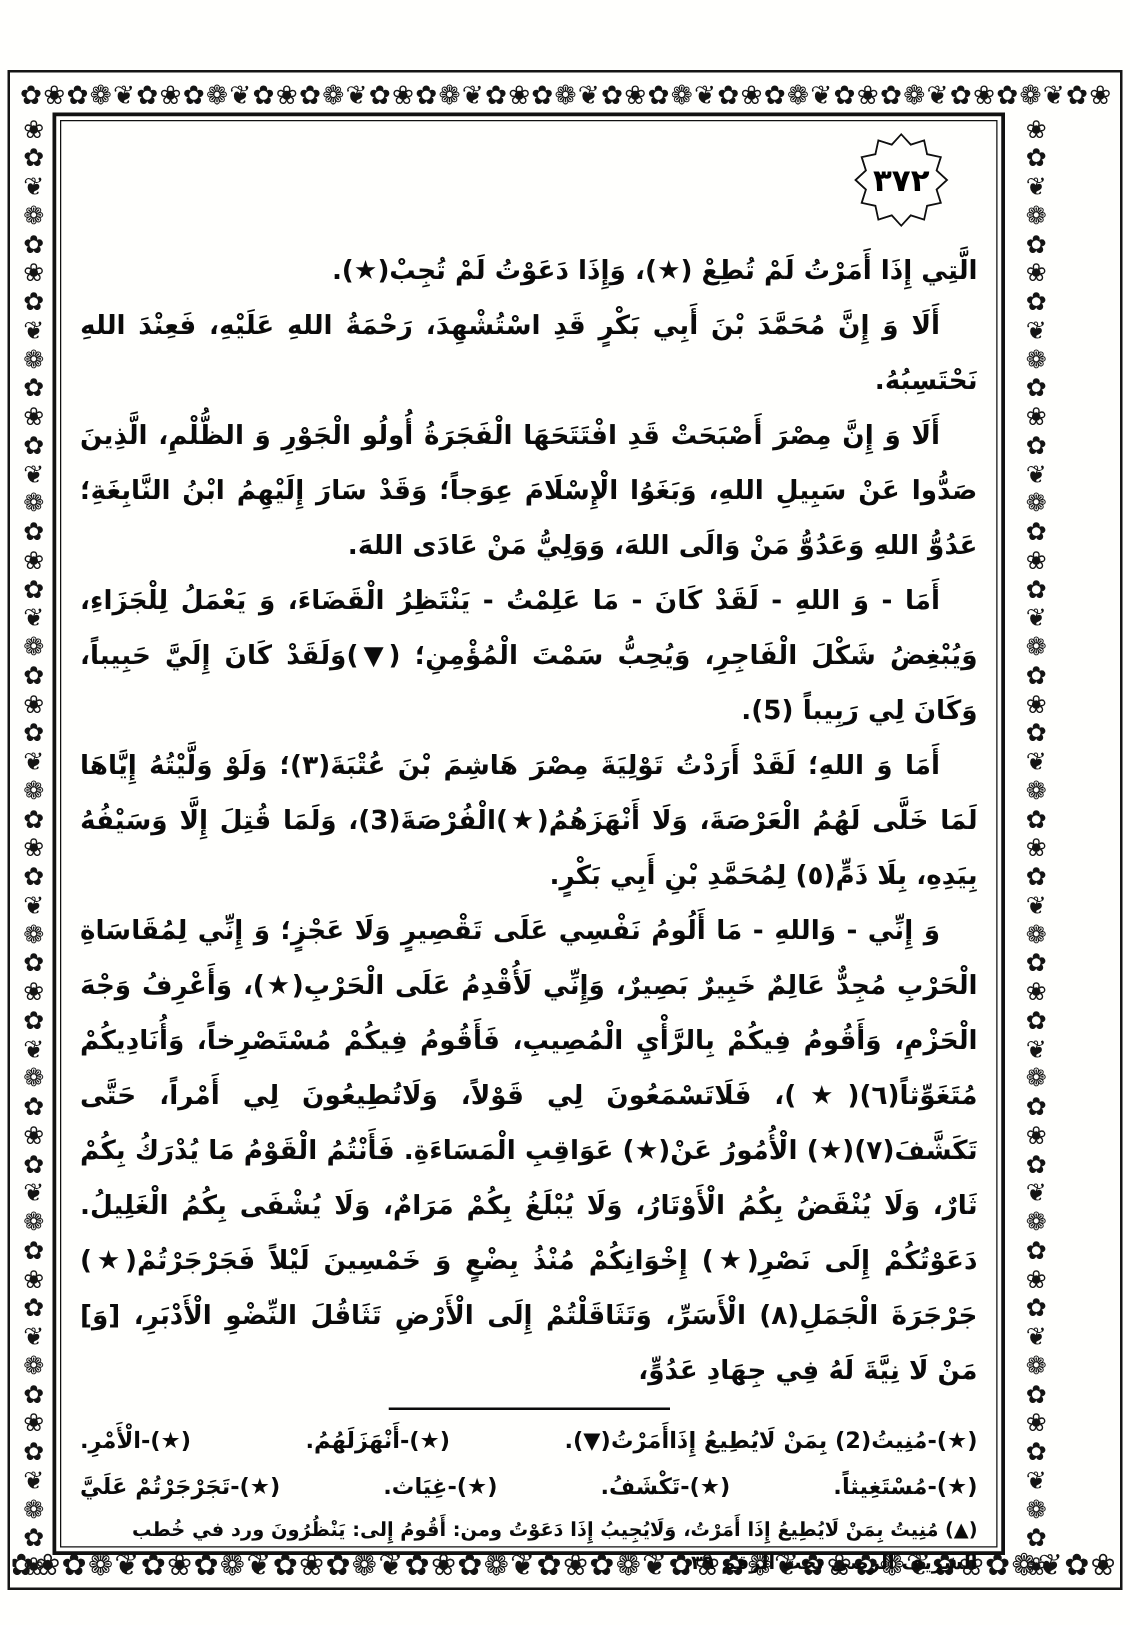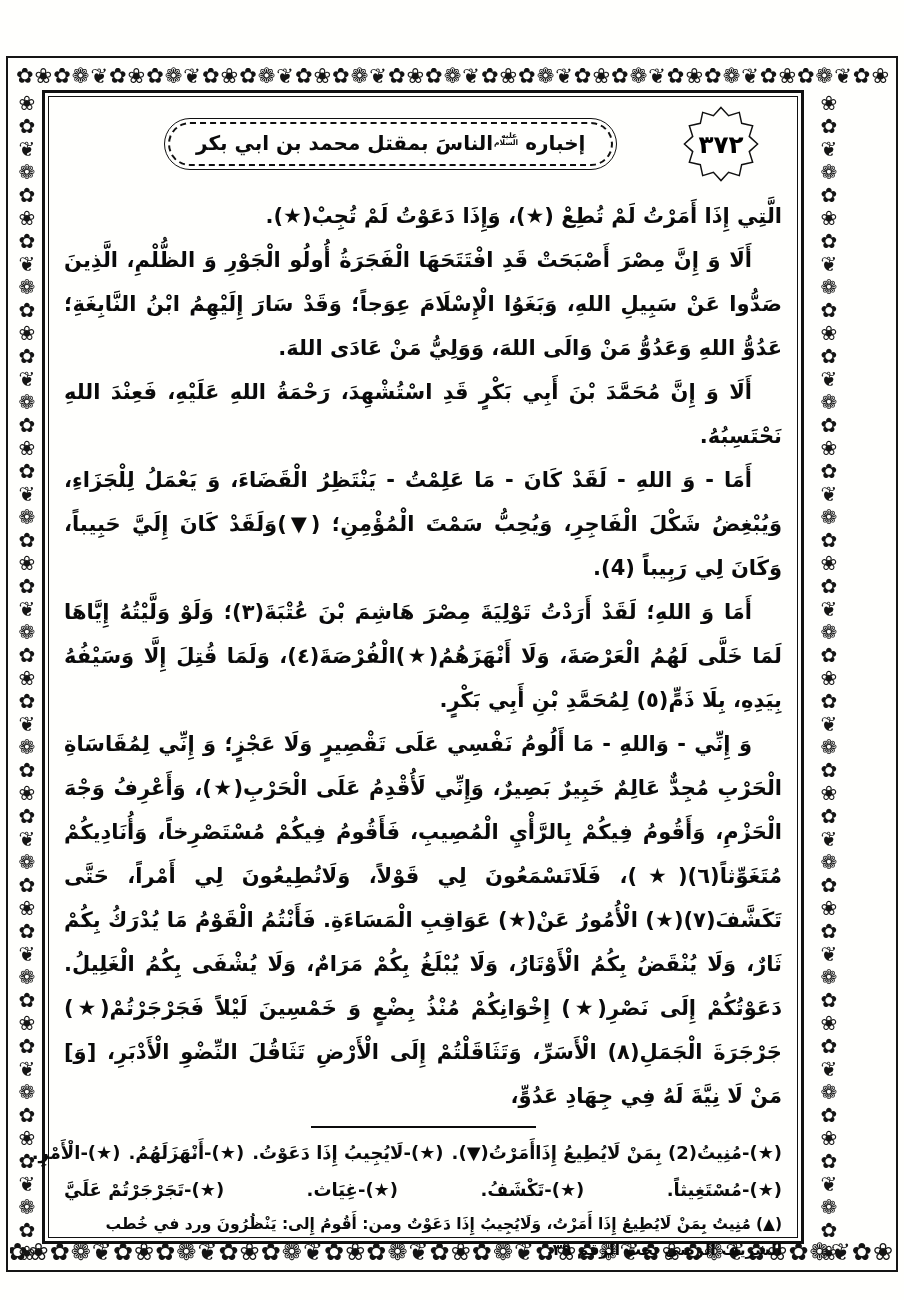--- a/index.html
+++ b/index.html
@@ -54,44 +54,36 @@
   <div class="floral floral-right">❀✿❦❁✿❀✿❦❁✿❀✿❦❁✿❀✿❦❁✿❀✿❦❁✿❀✿❦❁✿❀✿❦❁✿❀✿❦❁✿❀✿❦❁✿❀✿❦❁✿❀✿❦❁✿❀✿❦❁✿❀✿❦❁✿❀✿❦❁✿❀✿❦❁✿❀✿❦❁✿❀✿❦❁✿❀✿❦❁✿❀✿❦❁✿❀✿❦❁✿❀✿❦❁✿❀✿❦❁✿❀✿❦❁✿❀✿❦❁✿❀✿❦❁✿❀✿❦❁✿❀✿❦❁✿❀✿❦❁✿❀✿❦❁✿❀✿❦❁✿❀✿❦❁✿❀✿❦❁✿❀✿❦❁✿❀✿❦❁✿❀✿❦❁✿❀✿❦❁✿❀✿❦❁✿❀✿❦❁✿❀✿❦❁✿❀✿❦❁✿❀✿❦❁✿❀✿❦❁✿❀✿❦❁✿❀✿❦❁✿❀✿❦❁✿❀✿❦❁✿❀✿❦❁✿❀✿❦❁✿❀✿❦❁✿❀✿❦❁✿❀✿❦❁✿❀✿❦❁✿❀✿❦❁✿❀✿❦❁✿❀✿❦❁✿❀✿❦❁✿❀✿❦❁✿❀✿❦❁✿❀✿❦❁✿❀✿❦❁✿</div>
   <div class="inner-frame"></div>
 
   <div class="content">
 
     <div class="header">
       <svg class="badge" viewBox="0 0 100 94">
         <polygon points="50,7 58.3,16.1 70,12.4 72.6,24.4 84.6,27 80.9,38.7 90,47 80.9,55.3 84.6,67 72.6,69.6 70,81.6 58.3,77.9 50,87 41.7,77.9 30,81.6 27.4,69.6 15.4,67 19.1,55.3 10,47 19.1,38.7 15.4,27 27.4,24.4 30,12.4 41.7,16.1" fill="#fffffd" stroke="#101010" stroke-width="1.6"></polygon>
         <text x="50" y="57" text-anchor="middle">٣٧٢</text>
       </svg>
-      <div class="cartouche-outer">
-        <div class="cartouche">
-          <span>إخباره</span>
-          <span class="as-symbol">عليه السلام</span>
-          <span>الناسَ بمقتل محمد بن ابي بكر</span>
-        </div>
-      </div>
     </div>
 
     <div class="bodytext">
       <p>الَّتِي إِذَا أَمَرْتُ لَمْ تُطِعْ (★)، وَإِذَا دَعَوْتُ لَمْ تُجِبْ(★).</p>
+      <p class="indent">أَلَا وَ إِنَّ مُحَمَّدَ بْنَ أَبِي بَكْرٍ قَدِ اسْتُشْهِدَ، رَحْمَةُ اللهِ عَلَيْهِ، فَعِنْدَ اللهِ نَحْتَسِبُهُ.</p>
       <p class="indent">أَلَا وَ إِنَّ مِصْرَ أَصْبَحَتْ قَدِ افْتَتَحَهَا الْفَجَرَةُ أُولُو الْجَوْرِ وَ الظُّلْمِ، الَّذِينَ صَدُّوا عَنْ سَبِيلِ اللهِ، وَبَغَوُا الْإِسْلَامَ عِوَجاً؛ وَقَدْ سَارَ إِلَيْهِمُ ابْنُ النَّابِغَةِ؛ عَدُوُّ اللهِ وَعَدُوُّ مَنْ وَالَى اللهَ، وَوَلِيُّ مَنْ عَادَى اللهَ.</p>
-      <p class="indent">أَلَا وَ إِنَّ مُحَمَّدَ بْنَ أَبِي بَكْرٍ قَدِ اسْتُشْهِدَ، رَحْمَةُ اللهِ عَلَيْهِ، فَعِنْدَ اللهِ نَحْتَسِبُهُ.</p>
-      <p class="indent">أَمَا - وَ اللهِ - لَقَدْ كَانَ - مَا عَلِمْتُ - يَنْتَظِرُ الْقَضَاءَ، وَ يَعْمَلُ لِلْجَزَاءِ، وَيُبْغِضُ شَكْلَ الْفَاجِرِ، وَيُحِبُّ سَمْتَ الْمُؤْمِنِ؛ (▼)وَلَقَدْ كَانَ إِلَيَّ حَبِيباً، وَكَانَ لِي رَبِيباً (4).</p>
-      <p class="indent">أَمَا وَ اللهِ؛ لَقَدْ أَرَدْتُ تَوْلِيَةَ مِصْرَ هَاشِمَ بْنَ عُتْبَةَ(٣)؛ وَلَوْ وَلَّيْتُهُ إِيَّاهَا لَمَا خَلَّى لَهُمُ الْعَرْصَةَ، وَلَا أَنْهَزَهُمُ(★)الْفُرْصَةَ(٤)، وَلَمَا قُتِلَ إِلَّا وَسَيْفُهُ بِيَدِهِ، بِلَا ذَمٍّ(٥) لِمُحَمَّدِ بْنِ أَبِي بَكْرٍ.</p>
+      <p class="indent">أَمَا - وَ اللهِ - لَقَدْ كَانَ - مَا عَلِمْتُ - يَنْتَظِرُ الْقَضَاءَ، وَ يَعْمَلُ لِلْجَزَاءِ، وَيُبْغِضُ شَكْلَ الْفَاجِرِ، وَيُحِبُّ سَمْتَ الْمُؤْمِنِ؛ (▼)وَلَقَدْ كَانَ إِلَيَّ حَبِيباً، وَكَانَ لِي رَبِيباً (5).</p>
+      <p class="indent">أَمَا وَ اللهِ؛ لَقَدْ أَرَدْتُ تَوْلِيَةَ مِصْرَ هَاشِمَ بْنَ عُتْبَةَ(٣)؛ وَلَوْ وَلَّيْتُهُ إِيَّاهَا لَمَا خَلَّى لَهُمُ الْعَرْصَةَ، وَلَا أَنْهَزَهُمُ(★)الْفُرْصَةَ(3)، وَلَمَا قُتِلَ إِلَّا وَسَيْفُهُ بِيَدِهِ، بِلَا ذَمٍّ(٥) لِمُحَمَّدِ بْنِ أَبِي بَكْرٍ.</p>
       <p class="indent">وَ إِنِّي - وَاللهِ - مَا أَلُومُ نَفْسِي عَلَى تَقْصِيرٍ وَلَا عَجْزٍ؛ وَ إِنِّي لِمُقَاسَاةِ الْحَرْبِ مُجِدٌّ عَالِمٌ خَبِيرٌ بَصِيرٌ، وَإِنِّي لَأُقْدِمُ عَلَى الْحَرْبِ(★)، وَأَعْرِفُ وَجْهَ الْحَزْمِ، وَأَقُومُ فِيكُمْ بِالرَّأْيِ الْمُصِيبِ، فَأَقُومُ فِيكُمْ مُسْتَصْرِخاً، وَأُنَادِيكُمْ مُتَغَوِّثاً(٦)(★)، فَلَاتَسْمَعُونَ لِي قَوْلاً، وَلَاتُطِيعُونَ لِي أَمْراً، حَتَّى تَكَشَّفَ(٧)(★) الْأُمُورُ عَنْ(★) عَوَاقِبِ الْمَسَاءَةِ. فَأَنْتُمُ الْقَوْمُ مَا يُدْرَكُ بِكُمْ ثَارٌ، وَلَا يُنْقَضُ بِكُمُ الْأَوْتَارُ، وَلَا يُبْلَغُ بِكُمْ مَرَامٌ، وَلَا يُشْفَى بِكُمُ الْغَلِيلُ. دَعَوْتُكُمْ إِلَى نَصْرِ(★) إِخْوَانِكُمْ مُنْذُ بِضْعٍ وَ خَمْسِينَ لَيْلاً فَجَرْجَرْتُمْ(★) جَرْجَرَةَ الْجَمَلِ(٨) الْأَسَرِّ، وَتَثَاقَلْتُمْ إِلَى الْأَرْضِ تَثَاقُلَ النِّضْوِ الْأَدْبَرِ، [وَ] مَنْ لَا نِيَّةَ لَهُ فِي جِهَادِ عَدُوٍّ،</p>
     </div>
 
     <hr class="sep">
 
     <div class="variants">
       <div class="variant-line">
         <span>(★)-مُنِيتُ(2) بِمَنْ لَايُطِيعُ إِذَاأَمَرْتُ(▼).</span>
-        <span>(★)-لَايُجِيبُ إِذَا دَعَوْتُ.</span>
         <span>(★)-أَنْهَزَلَهُمُ.</span>
         <span>(★)-الْأَمْرِ.</span>
       </div>
       <div class="variant-line">
         <span>(★)-مُسْتَغِيثاً.</span>
         <span>(★)-تَكْشَفُ.</span>
         <span>(★)-غِيَاث.</span>
         <span>(★)-تَجَرْجَرْتُمْ عَلَيَّ</span>
       </div>
     </div>

